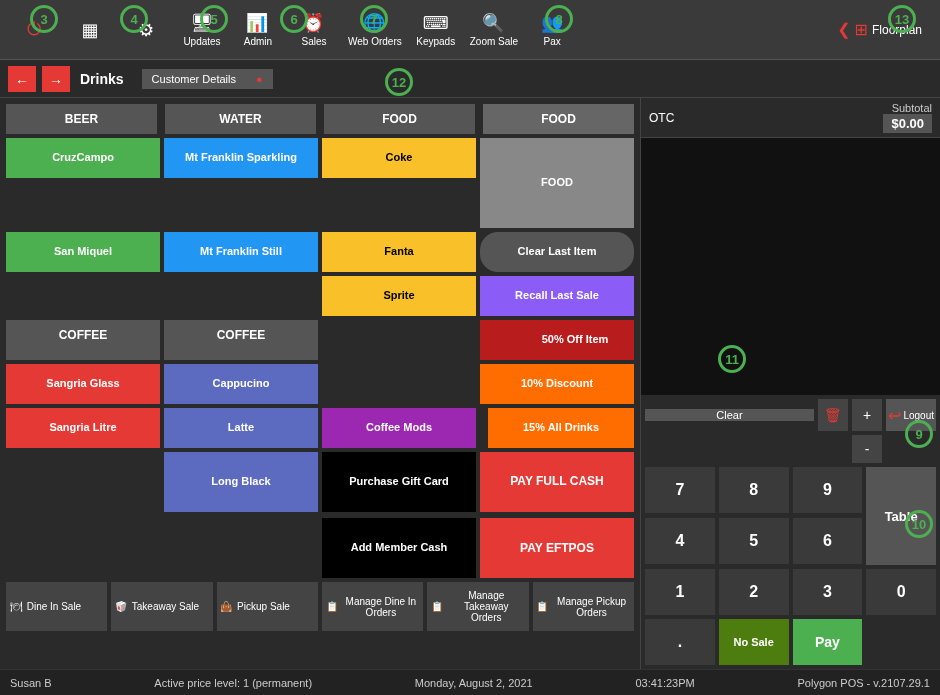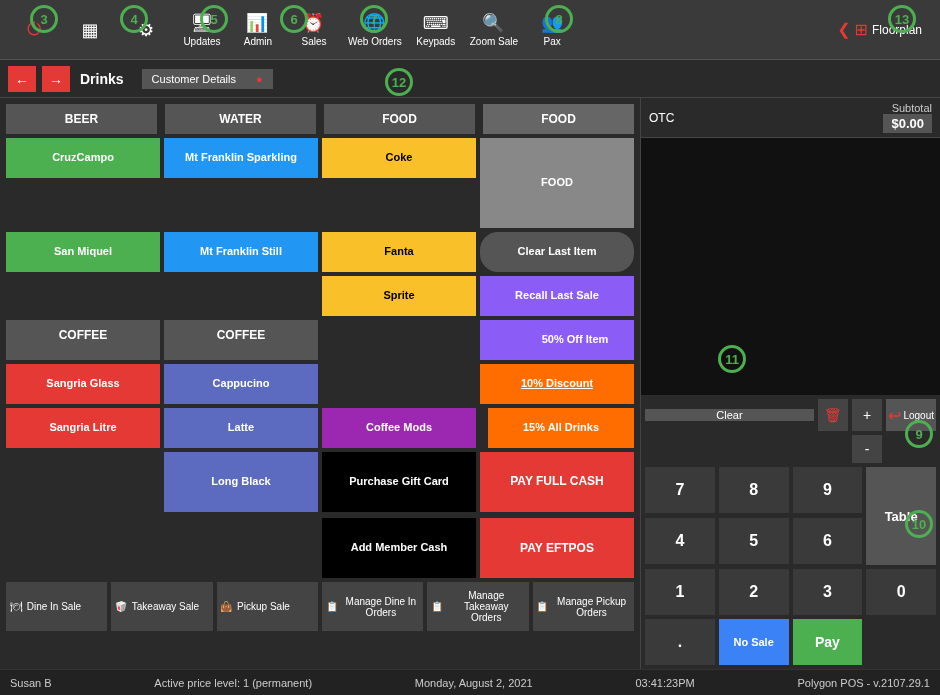--- a/index.html
+++ b/index.html
@@ -301,21 +301,21 @@
       display: flex;
       align-items: center;
       justify-content: center;
     }
     .num-btn.table-btn {
       background: #555;
       font-size: 13px;
       grid-row: span 2;
     }
     .num-btn.nosale-btn {
-      background: #3b82f6;
+      background: #4d7c0f;
       font-size: 12px;
     }
     .num-btn.pay-btn {
       background: #4caf50;
       font-size: 14px;
       font-weight: bold;
     }
 
     
     .statusbar {
@@ -467,30 +467,30 @@
       <button class="pos-btn yellow">Sprite</button>
       <button class="pos-btn dark" style="background:#8b5cf6;">
         <span>Recall Last Sale</span>
       </button>
     </div>
 
     <div style="display:grid; grid-template-columns:1fr 1fr 1fr 1fr; gap:4px; margin-bottom:4px;">
       <div class="cat-label">COFFEE</div>
       <div class="cat-label">COFFEE</div>
       <div></div>
-      <button class="pos-btn orange" style="background:#8b5cf6;padding-left:40px;">
+      <button class="pos-btn orange" style="background:#b91c1c;padding-left:40px;">
         <span>50% Off Item</span>
       </button>
     </div>
 
     <div style="display:grid; grid-template-columns:1fr 1fr 1fr 1fr; gap:4px; margin-bottom:4px;">
       <button class="pos-btn red">Sangria Glass</button>
       <button class="pos-btn blue" style="background:#5c6bc0;">Cappucino</button>
       <div></div>
-      <button class="pos-btn orange" style="background:#ff6d00;text-decoration:underline;">
+      <button class="pos-btn orange" style="background:#ff6d00;">
         <span>10% Discount</span>
       </button>
     </div>
 
     <div style="display:grid; grid-template-columns:1fr 1fr 1fr 1fr; gap:4px; margin-bottom:4px;">
       <button class="pos-btn red">Sangria Litre</button>
       <button class="pos-btn blue" style="background:#5c6bc0;">Latte</button>
       <button class="pos-btn purple">Coffee Mods</button>
       <button class="pos-btn orange" style="background:#ff6d00;margin-left:8px;">
         <span>15% All Drinks</span>

